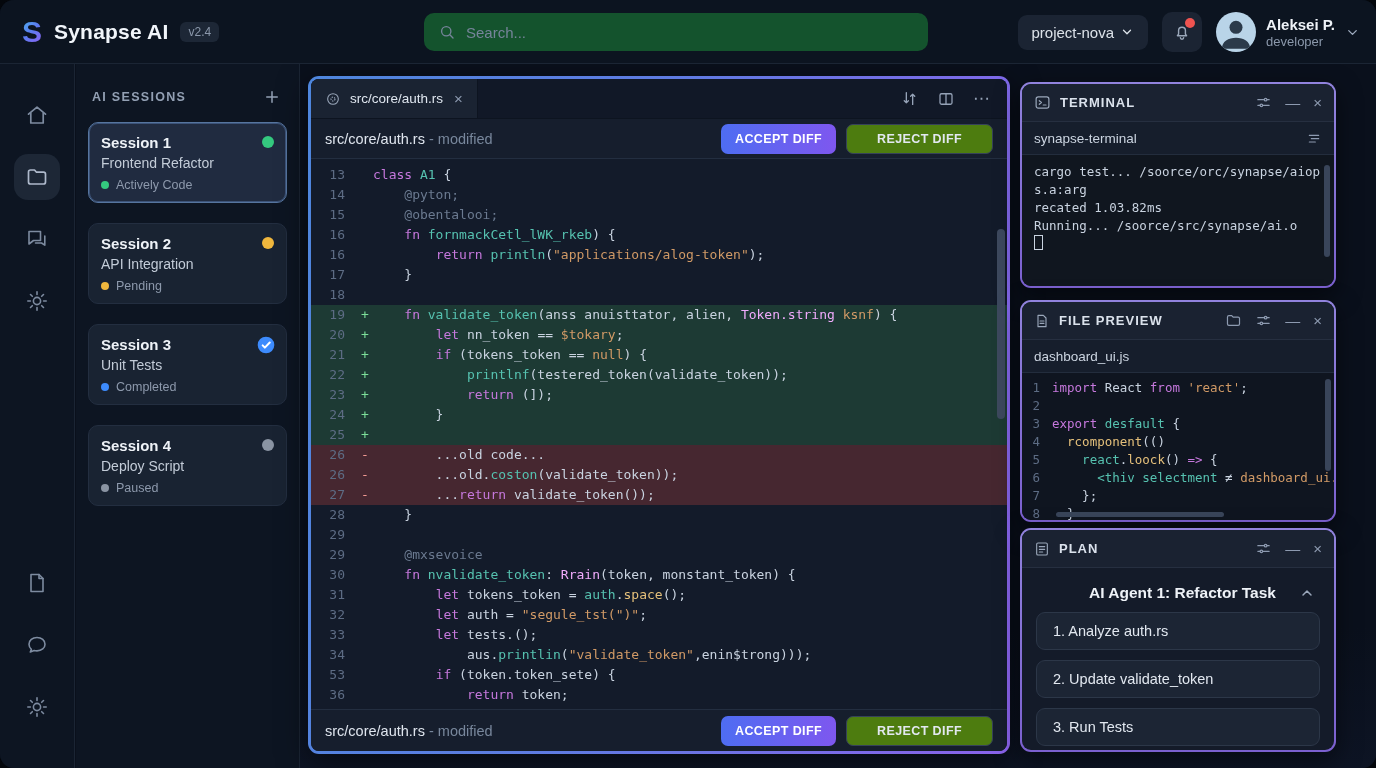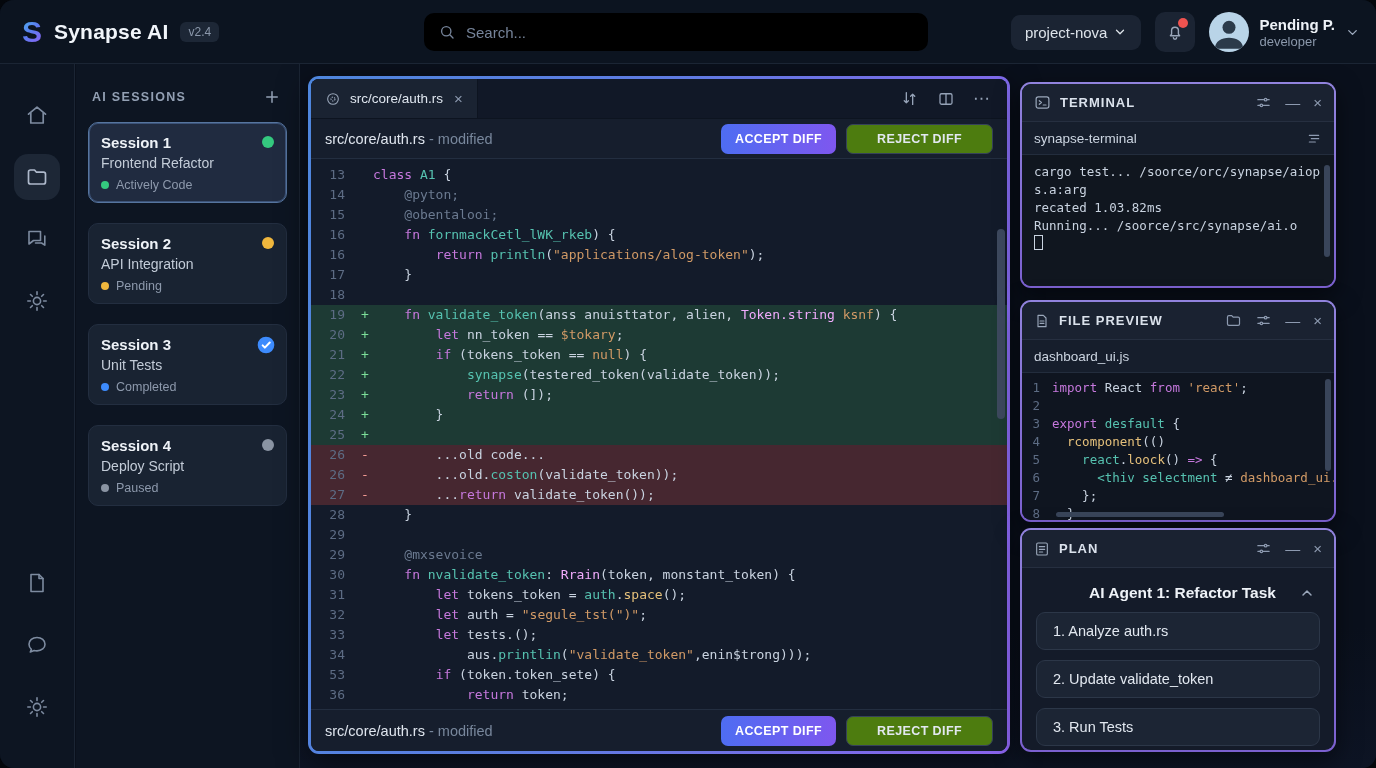--- a/index.html
+++ b/index.html
@@ -13,21 +13,21 @@
            background:#0c1420; border-bottom:1px solid #1b2534;
            display:flex; align-items:center; z-index:5; }
   .brand { display:flex; align-items:center; gap:12px; padding-left:22px; }
   .logo { font-size:30px; font-weight:800;
           background:linear-gradient(135deg,#4cc3f0 0%,#5a7df0 45%,#9b5cf6 100%);
           -webkit-background-clip:text; background-clip:text; color:transparent; }
   .app-title { font-size:21px; font-weight:700; color:#f1f5fa; letter-spacing:.2px; }
   .version { font-size:12px; color:#8b98ab; background:#1d2736; border-radius:6px;
              padding:3px 8px; }
   .search { position:absolute; left:424px; top:13px; width:504px; height:38px;
-            background:#000000; border-radius:10px; display:flex; align-items:center;
+            background:#14532d; border-radius:10px; display:flex; align-items:center;
             gap:10px; padding:0 14px; color:#76849a; }
   .search input { flex:1; background:transparent; border:none; outline:none;
                   color:#cdd6e2; font-size:15px; font-family:"Liberation Sans",sans-serif; }
   .search input::placeholder { color:#76849a; }
   .hdr-right { position:absolute; right:16px; top:0; height:64px;
                display:flex; align-items:center; gap:14px; }
   .project { display:flex; align-items:center; gap:6px; background:#1b2433;
              border:none; border-radius:9px; padding:9px 14px; color:#dde3ea;
              font-size:15px; cursor:pointer; font-family:Liberation Sans, sans-serif; }
   .iconbtn { position:relative; width:40px; height:40px; background:#1b2433;
@@ -201,21 +201,21 @@
         <span class="notif-dot"></span>
       </button>
       <div class="user">
         <span class="avatar">
           <svg class="ic" width="40" height="40" viewBox="0 0 24 24">
               <circle cx="12" cy="9.2" r="3.9" fill="#2b3a4a"></circle>
               <path d="M3.5 22c0-4.4 4-6.6 8.5-6.6s8.5 2.2 8.5 6.6z" fill="#2b3a4a"></path>
             </svg>
         </span>
         <div>
-          <div class="user-name">Pending P.</div>
+          <div class="user-name">Aleksei P.</div>
           <div class="user-role">developer</div>
         </div>
         <svg class="ic" width="15" height="15" viewBox="0 0 24 24" fill="none" stroke="currentColor" stroke-width="2.2" stroke-linecap="round" stroke-linejoin="round">
             <path d="M6 9l6 6 6-6"></path>
           </svg>
       </div>
     </div>
   </header>
 
   <nav class="rail">
@@ -401,21 +401,21 @@
                 <span class="ctext"><span class="tk-pl">        </span><span class="tk-kw">let</span><span class="tk-pl"> nn_token == </span><span class="tk-st">$tokary</span><span class="tk-pl">;</span></span>
               </div>
               <div class="crow add">
                 <span class="gut">21</span>
                 <span class="sign">+</span>
                 <span class="ctext"><span class="tk-pl">        </span><span class="tk-kw">if</span><span class="tk-pl"> (tokens_token == </span><span class="tk-st">null</span><span class="tk-pl">) {</span></span>
               </div>
               <div class="crow add">
                 <span class="gut">22</span>
                 <span class="sign">+</span>
-                <span class="ctext"><span class="tk-pl">            </span><span class="tk-tl">synapse</span><span class="tk-pl">(testered_token(validate_token));</span></span>
+                <span class="ctext"><span class="tk-pl">            </span><span class="tk-tl">printlnf</span><span class="tk-pl">(testered_token(validate_token));</span></span>
               </div>
               <div class="crow add">
                 <span class="gut">23</span>
                 <span class="sign">+</span>
                 <span class="ctext"><span class="tk-pl">            </span><span class="tk-kw">return</span><span class="tk-pl"> (]);</span></span>
               </div>
               <div class="crow add">
                 <span class="gut">24</span>
                 <span class="sign">+</span>
                 <span class="ctext"><span class="tk-pl">        }</span></span>

